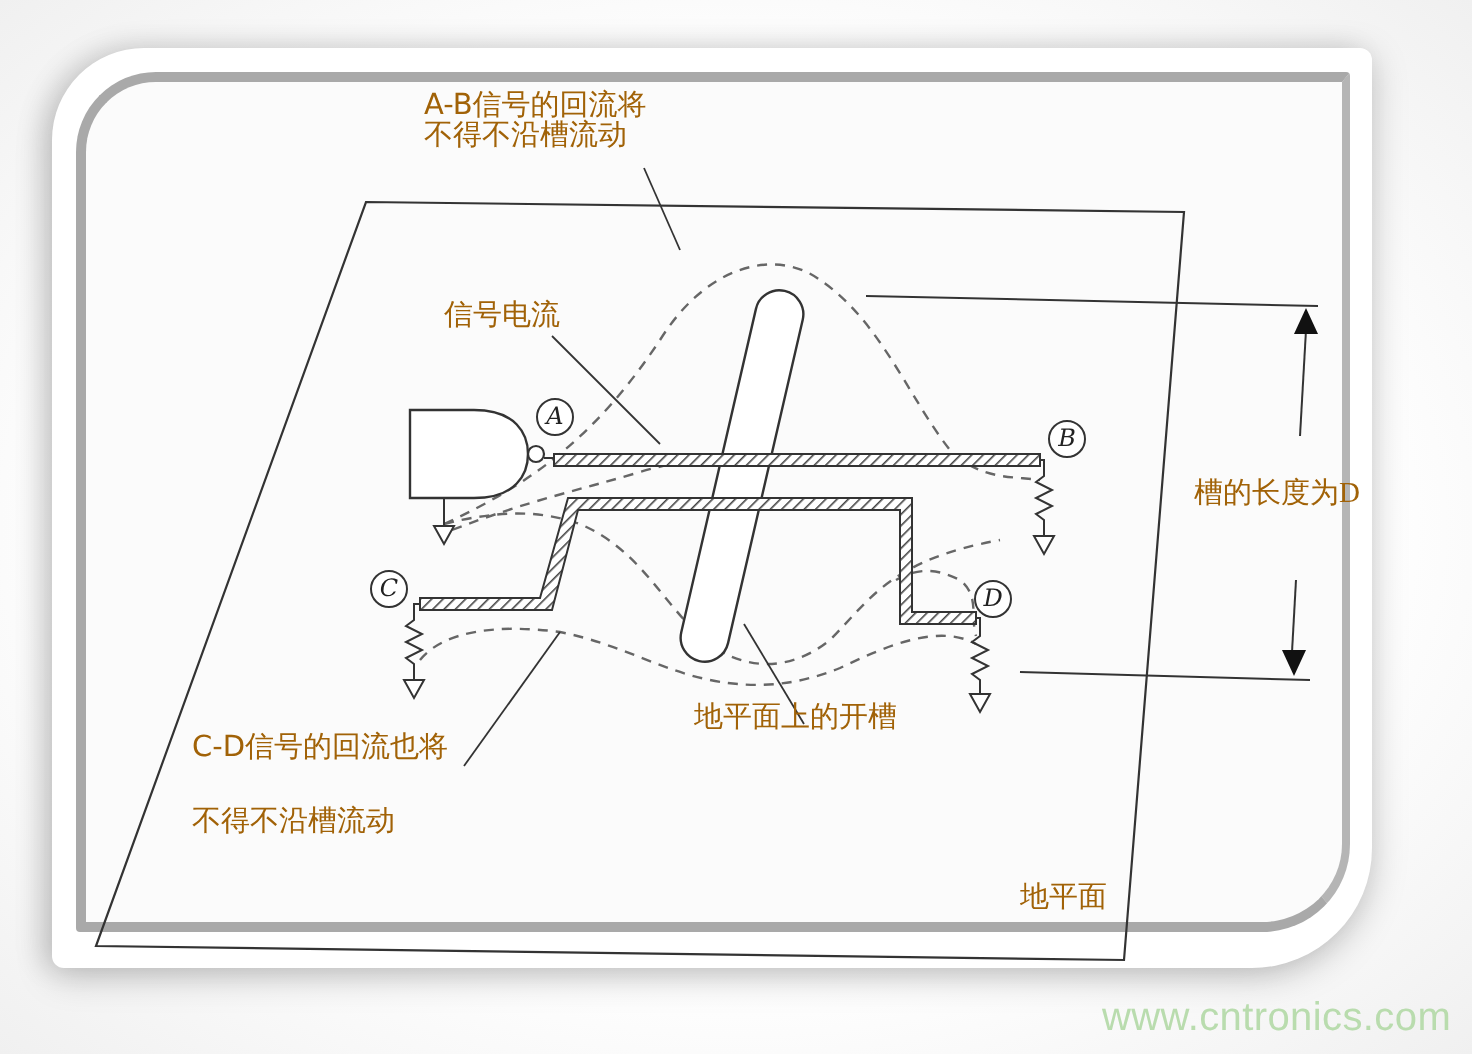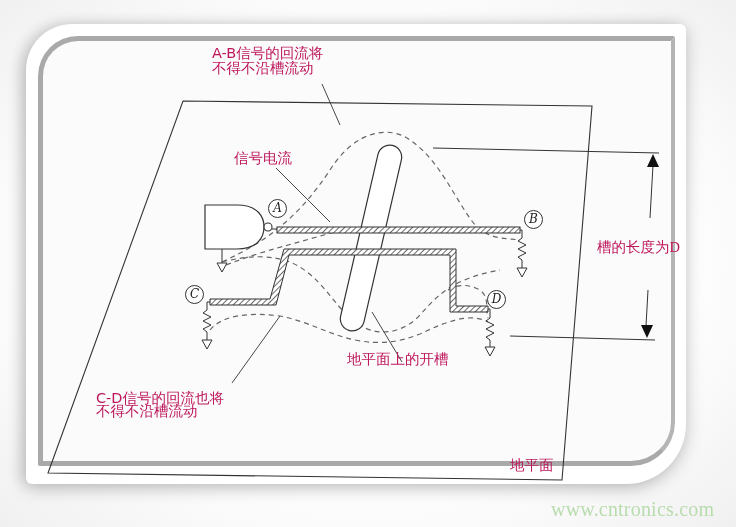--- a/index.html
+++ b/index.html
@@ -23,32 +23,32 @@
     background: #fbfbfb;
     border-top: 5px solid #a9a9a9;
     border-left: 5px solid #a9a9a9;
     border-right: 4px solid #b5b5b5;
     border-bottom: 5px solid #a9a9a9;
     border-radius: 40px 2px 44px 2px;
     box-sizing: content-box;
   }
   svg.diagram { position: absolute; left: 0; top: 0; }
   .lbl {
-    position: absolute; color: #be185d; font-size: 14.5px; line-height: 15px;
+    position: absolute; color: #a16207; font-size: 14.5px; line-height: 15px;
     white-space: nowrap; letter-spacing: 0;
   }
   .node {
     position: absolute; width: 17px; height: 17px; border: 1.2px solid #333;
     border-radius: 50%; font-family: "DejaVu Serif", serif; font-style: italic;
     font-size: 12px; line-height: 17px; text-align: center; color: #222;
     background: #fff; box-sizing: content-box;
   }
   .watermark {
     position: absolute; left: 551px; top: 498px; color: #b9dcae;
-    font-family: Liberation Serif, serif; font-size: 20px; letter-spacing: 0.2px;
+    font-family: Liberation Sans, sans-serif; font-size: 20px; letter-spacing: 0.2px;
   }
 </style>
 </head>
 <body>
 
 <div class="bg-shadow"></div>
 <div class="frame-outer"></div>
 <div class="frame-inner"></div>
 
 <svg class="diagram" width="736" height="527" viewBox="0 0 736 527">
@@ -106,25 +106,25 @@
   <polygon points="641,325 653,325 647,338" fill="#111"></polygon>
 
   <line x1="322" y1="84" x2="340" y2="125" stroke="#333" stroke-width="0.9"></line>
   <line x1="276" y1="168" x2="330" y2="222" stroke="#333" stroke-width="0.9"></line>
   <line x1="372" y1="312" x2="402" y2="362" stroke="#333" stroke-width="0.9"></line>
   <line x1="280" y1="316" x2="232" y2="383" stroke="#333" stroke-width="0.9"></line>
 </svg>
 
 <div class="lbl" style="left:212px; top:46px;">A-B信号的回流将</div>
 <div class="lbl" style="left:212px; top:61px;">不得不沿槽流动</div>
-<div class="lbl" style="left:222px; top:151px;margin-left:12px;">信号电流</div>
+<div class="lbl" style="left:222px; top:151px;">信号电流</div>
 <div class="lbl" style="left:597px; top:240px;font-family:Liberation Serif, serif;">槽的长度为D</div>
 <div class="lbl" style="left:347px; top:352px;">地平面上的开槽</div>
-<div class="lbl" style="left:96px; top:391px;">C-D信号的回流也将</div>
+<div class="lbl" style="left:96px; top:367px;">C-D信号的回流也将</div>
 <div class="lbl" style="left:96px; top:404px;">不得不沿槽流动</div>
-<div class="lbl" style="left:510px; top:458px;text-align:center;">地平面</div>
+<div class="lbl" style="left:510px; top:442px;text-align:center;">地平面</div>
 
 <div class="node" style="left:268px; top:199px;">A</div>
 <div class="node" style="left:524px; top:210px;">B</div>
 <div class="node" style="left:185px; top:285px;">C</div>
 <div class="node" style="left:487px; top:290px;">D</div>
 
 <div class="watermark">www.cntronics.com</div>
 
 </body></html>

